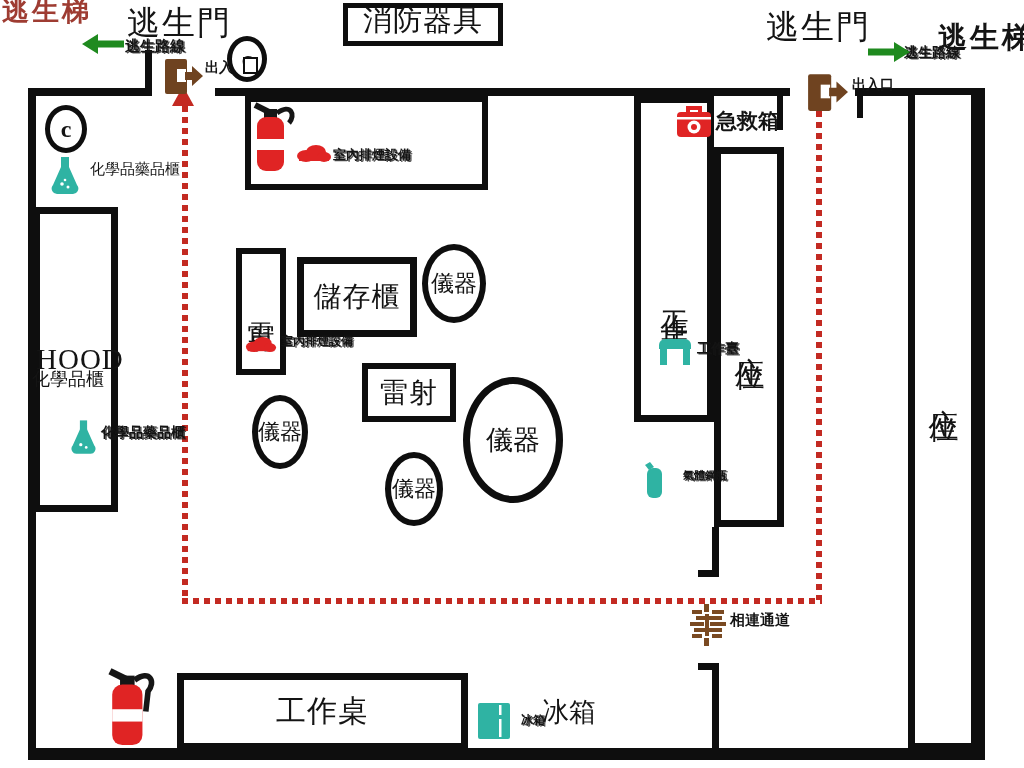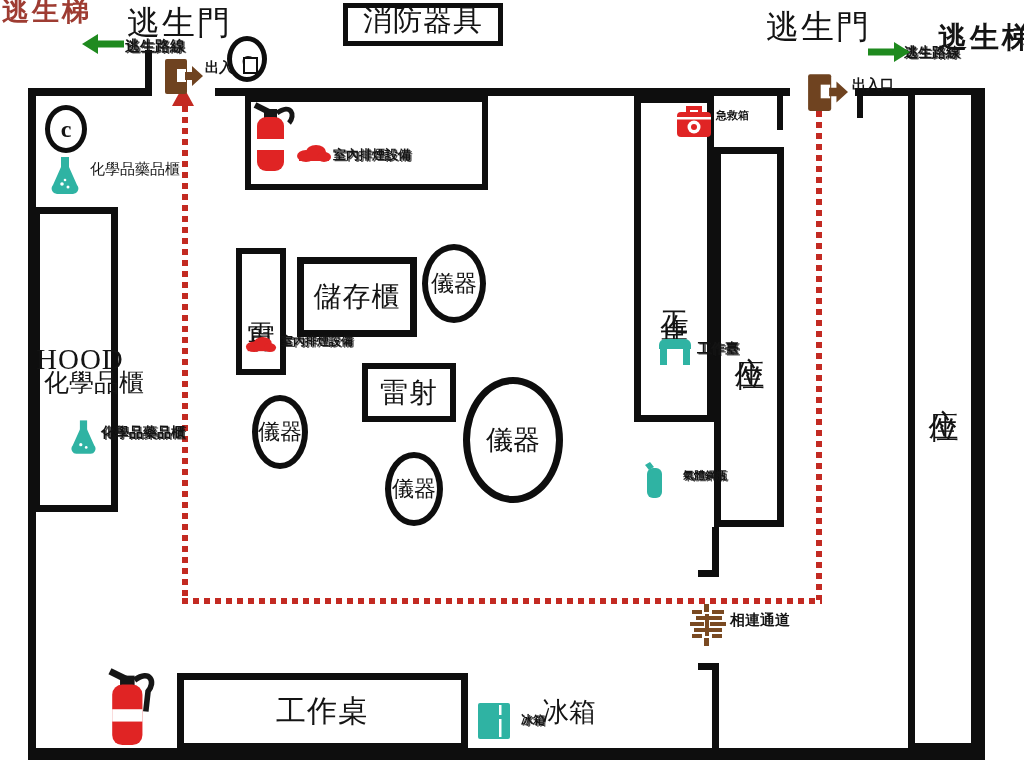--- a/index.html
+++ b/index.html
@@ -51,21 +51,21 @@
 
   <div class="box" style="left:245px;top:96px;width:243px;height:94px;"></div>
 
 
   <div class="box" style="left:343px;top:3px;width:160px;height:43px;border-width:5px;align-items:flex-end;">
     <span class="room" style="font-size:29px;">消防器具</span>
   </div>
 
   <div class="box" style="left:33px;top:207px;width:85px;height:305px;border-width:7px;"></div>
   <div class="lbl" style="left:36px;top:344px;font-size:29px;font-weight:400;letter-spacing:1px;">HOOD</div>
-  <div class="lbl" style="left:44px;top:370px;font-size:25px;text-align:center;">化學品櫃</div>
+  <div class="lbl" style="left:32px;top:370px;font-size:18px;text-align:center;">化學品櫃</div>
 
   <div class="box" style="left:236px;top:248px;width:50px;height:127px;">
     <span class="room vtext" style="font-size:27px;letter-spacing:2px;margin-top:-18px;">雷射</span>
   </div>
 
   <div class="box" style="left:297px;top:257px;width:120px;height:80px;border-width:7px;">
     <span class="room">儲存櫃</span>
   </div>
 
   <div class="box" style="left:362px;top:363px;width:94px;height:59px;">
@@ -183,21 +183,21 @@
   </svg>
   <div class="lbl small doubled" style="left:281px;top:335px;font-size:12px;">室內排煙設備</div>
 
   <svg class="icon" style="left:676px;top:104px;" width="36" height="34" viewBox="0 0 36 34">
     <path d="M12 8 v-4 h12 v4" stroke="#e02424" stroke-width="4" fill="none"></path>
     <rect x="1" y="8" width="34" height="25" rx="4" fill="#e02424"></rect>
     <rect x="1" y="13" width="34" height="2.5" fill="#ffffff"></rect>
     <circle cx="18" cy="23" r="6.5" fill="#ffffff"></circle>
     <circle cx="18" cy="23" r="3" fill="#e02424"></circle>
   </svg>
-  <div class="lbl small" style="left:716px;top:110px;font-size:11px;">急救箱</div>
+  <div class="lbl small" style="left:716px;top:110px;font-size:21px;">急救箱</div>
 
   <svg class="icon" style="left:657px;top:337px;" width="36" height="30" viewBox="0 0 36 30">
     <path d="M2 12 v-4 a6 6 0 0 1 6 -6 h20 a6 6 0 0 1 6 6 v4 z" fill="#2fb3a3"></path>
     <rect x="3" y="12" width="7" height="16" fill="#2fb3a3"></rect>
     <rect x="26" y="12" width="7" height="16" fill="#2fb3a3"></rect>
   </svg>
   <div class="lbl small doubled" style="left:697px;top:342px;">工作臺</div>
 
   <svg class="icon" style="left:644px;top:461px;" width="22" height="38" viewBox="0 0 22 38">
     <polygon points="5,9 1,4 6,1 10,6" fill="#2fb3a3"></polygon>

